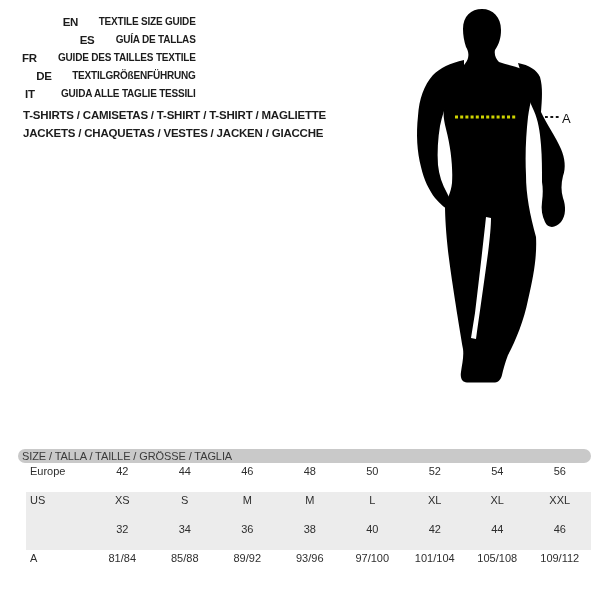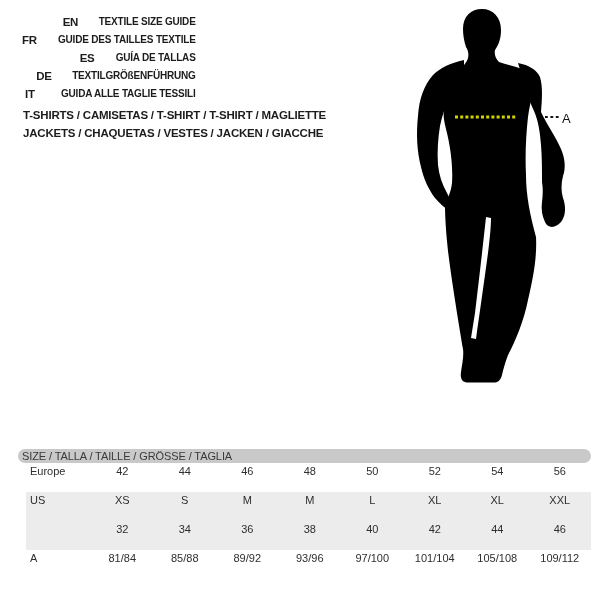--- a/index.html
+++ b/index.html
@@ -34,26 +34,26 @@
 <body>
 
 <div class="canvas">
 
   <div class="lang-block">
     <div class="lang-row">
       <span class="lang-code">EN</span>
       <span class="lang-label">TEXTILE SIZE GUIDE</span>
     </div>
     <div class="lang-row">
+      <span class="lang-code">ES</span>
+      <span class="lang-label">GUÍA DE TALLAS</span>
+    </div>
+    <div class="lang-row">
       <span class="lang-code">FR</span>
       <span class="lang-label">GUIDE DES TAILLES TEXTILE</span>
-    </div>
-    <div class="lang-row">
-      <span class="lang-code">ES</span>
-      <span class="lang-label">GUÍA DE TALLAS</span>
     </div>
     <div class="lang-row">
       <span class="lang-code">DE</span>
       <span class="lang-label">TEXTILGRÖßENFÜHRUNG</span>
     </div>
     <div class="lang-row">
       <span class="lang-code">IT</span>
       <span class="lang-label">GUIDA ALLE TAGLIE TESSILI</span>
     </div>
   </div>

